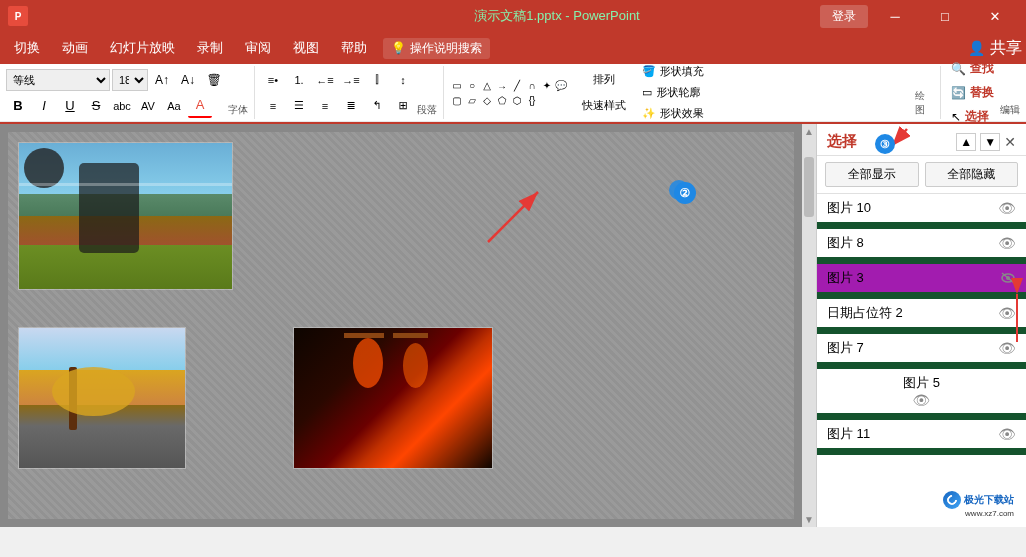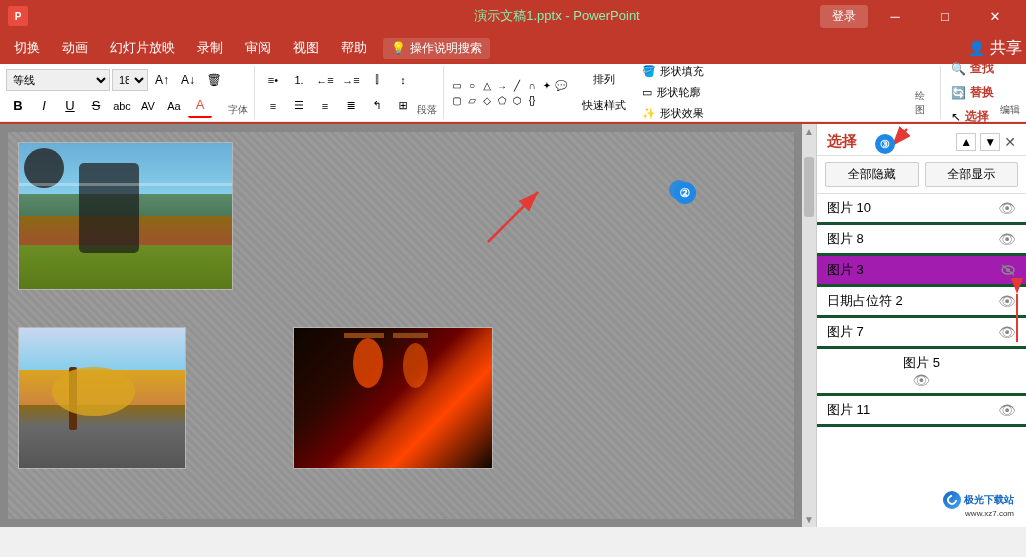--- a/index.html
+++ b/index.html
@@ -180,21 +180,21 @@
     
     .layer-list {
       flex: 1;
       overflow-y: auto;
     }
     .layer-item {
       display: flex;
       align-items: center;
       justify-content: space-between;
       padding: 5px 10px;
-      border-bottom: 3px solid #14532d;
+      border-bottom: 7px solid #14532d;
       font-size: 13px;
       cursor: pointer;
     }
     .layer-item.selected { background: #a21caf; }
     .layer-item-name { flex: 1; }
     .layer-item-icon {
       color: #888;
       font-size: 14px;
       cursor: pointer;
     }
@@ -570,22 +570,22 @@
     <div class="panel-header">
       <span class="panel-title">选择</span>
       <div style="display:flex;gap:4px;align-items:center;">
         <span style="font-size:12px;cursor:pointer;border:1px solid #ccc;width:20px;height:18px;display:flex;align-items:center;justify-content:center;">▲</span>
         <span style="font-size:12px;cursor:pointer;border:1px solid #ccc;width:20px;height:18px;display:flex;align-items:center;justify-content:center;">▼</span>
         <span class="panel-close">✕</span>
       </div>
     </div>
 
     <div class="panel-actions">
+      <button class="panel-action-btn">全部显示</button>
       <button class="panel-action-btn">全部隐藏</button>
-      <button class="panel-action-btn">全部显示</button>
     </div>
 
     <div class="layer-list">
 
       <div class="layer-item">
         <span class="layer-item-name">图片 10</span>
         <span class="layer-item-icon">👁</span>
       </div>
 
       <div class="layer-item">

